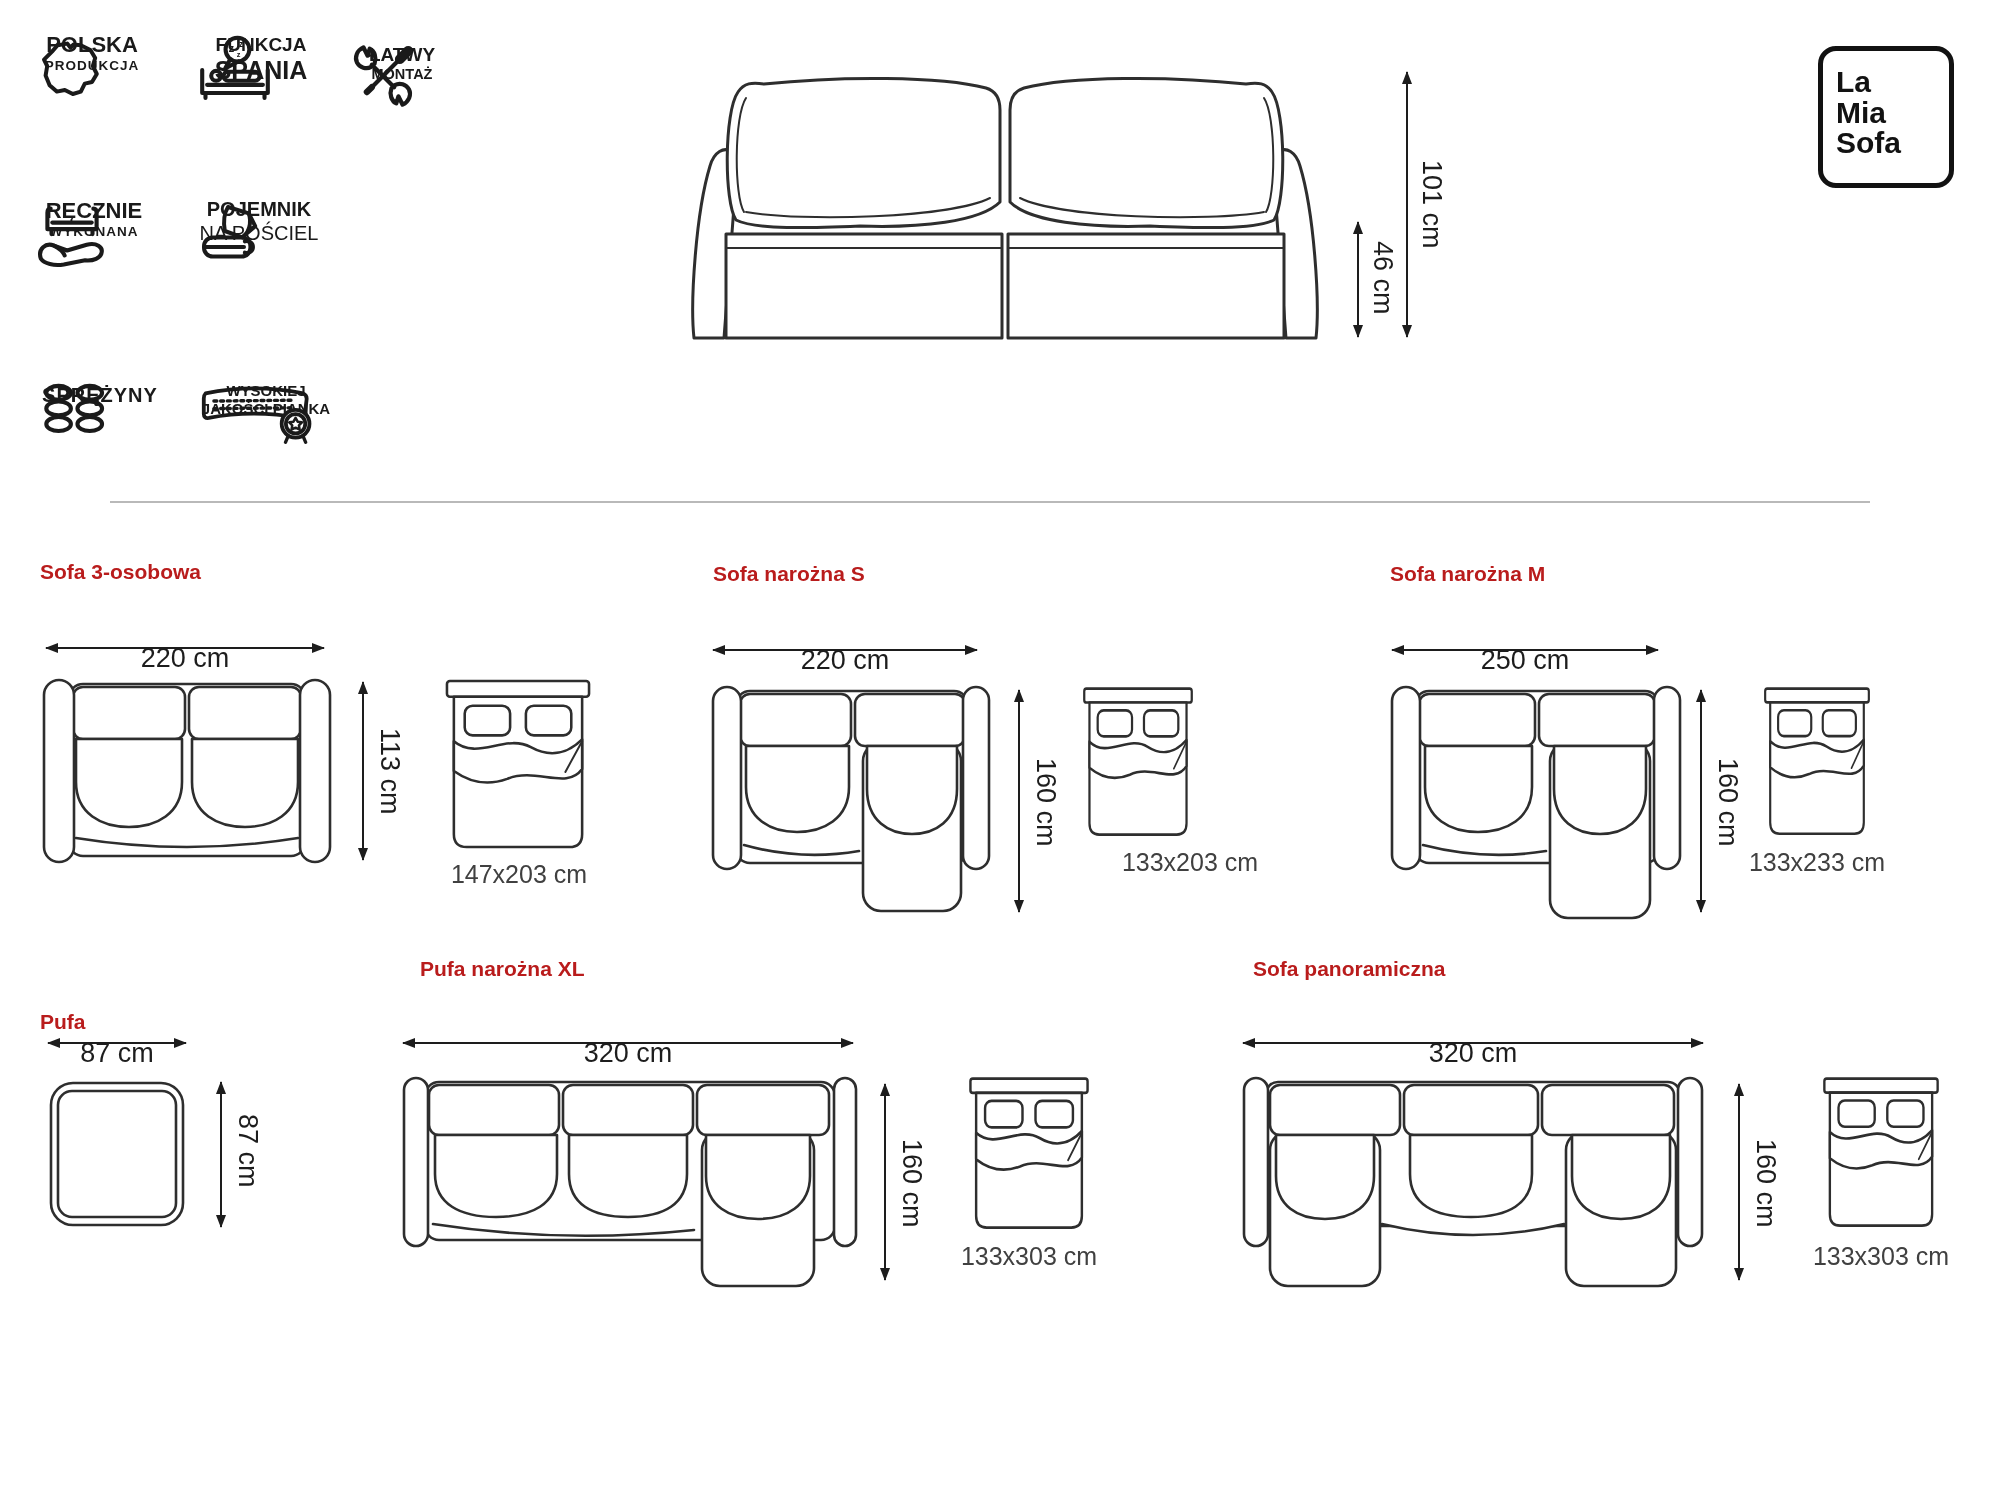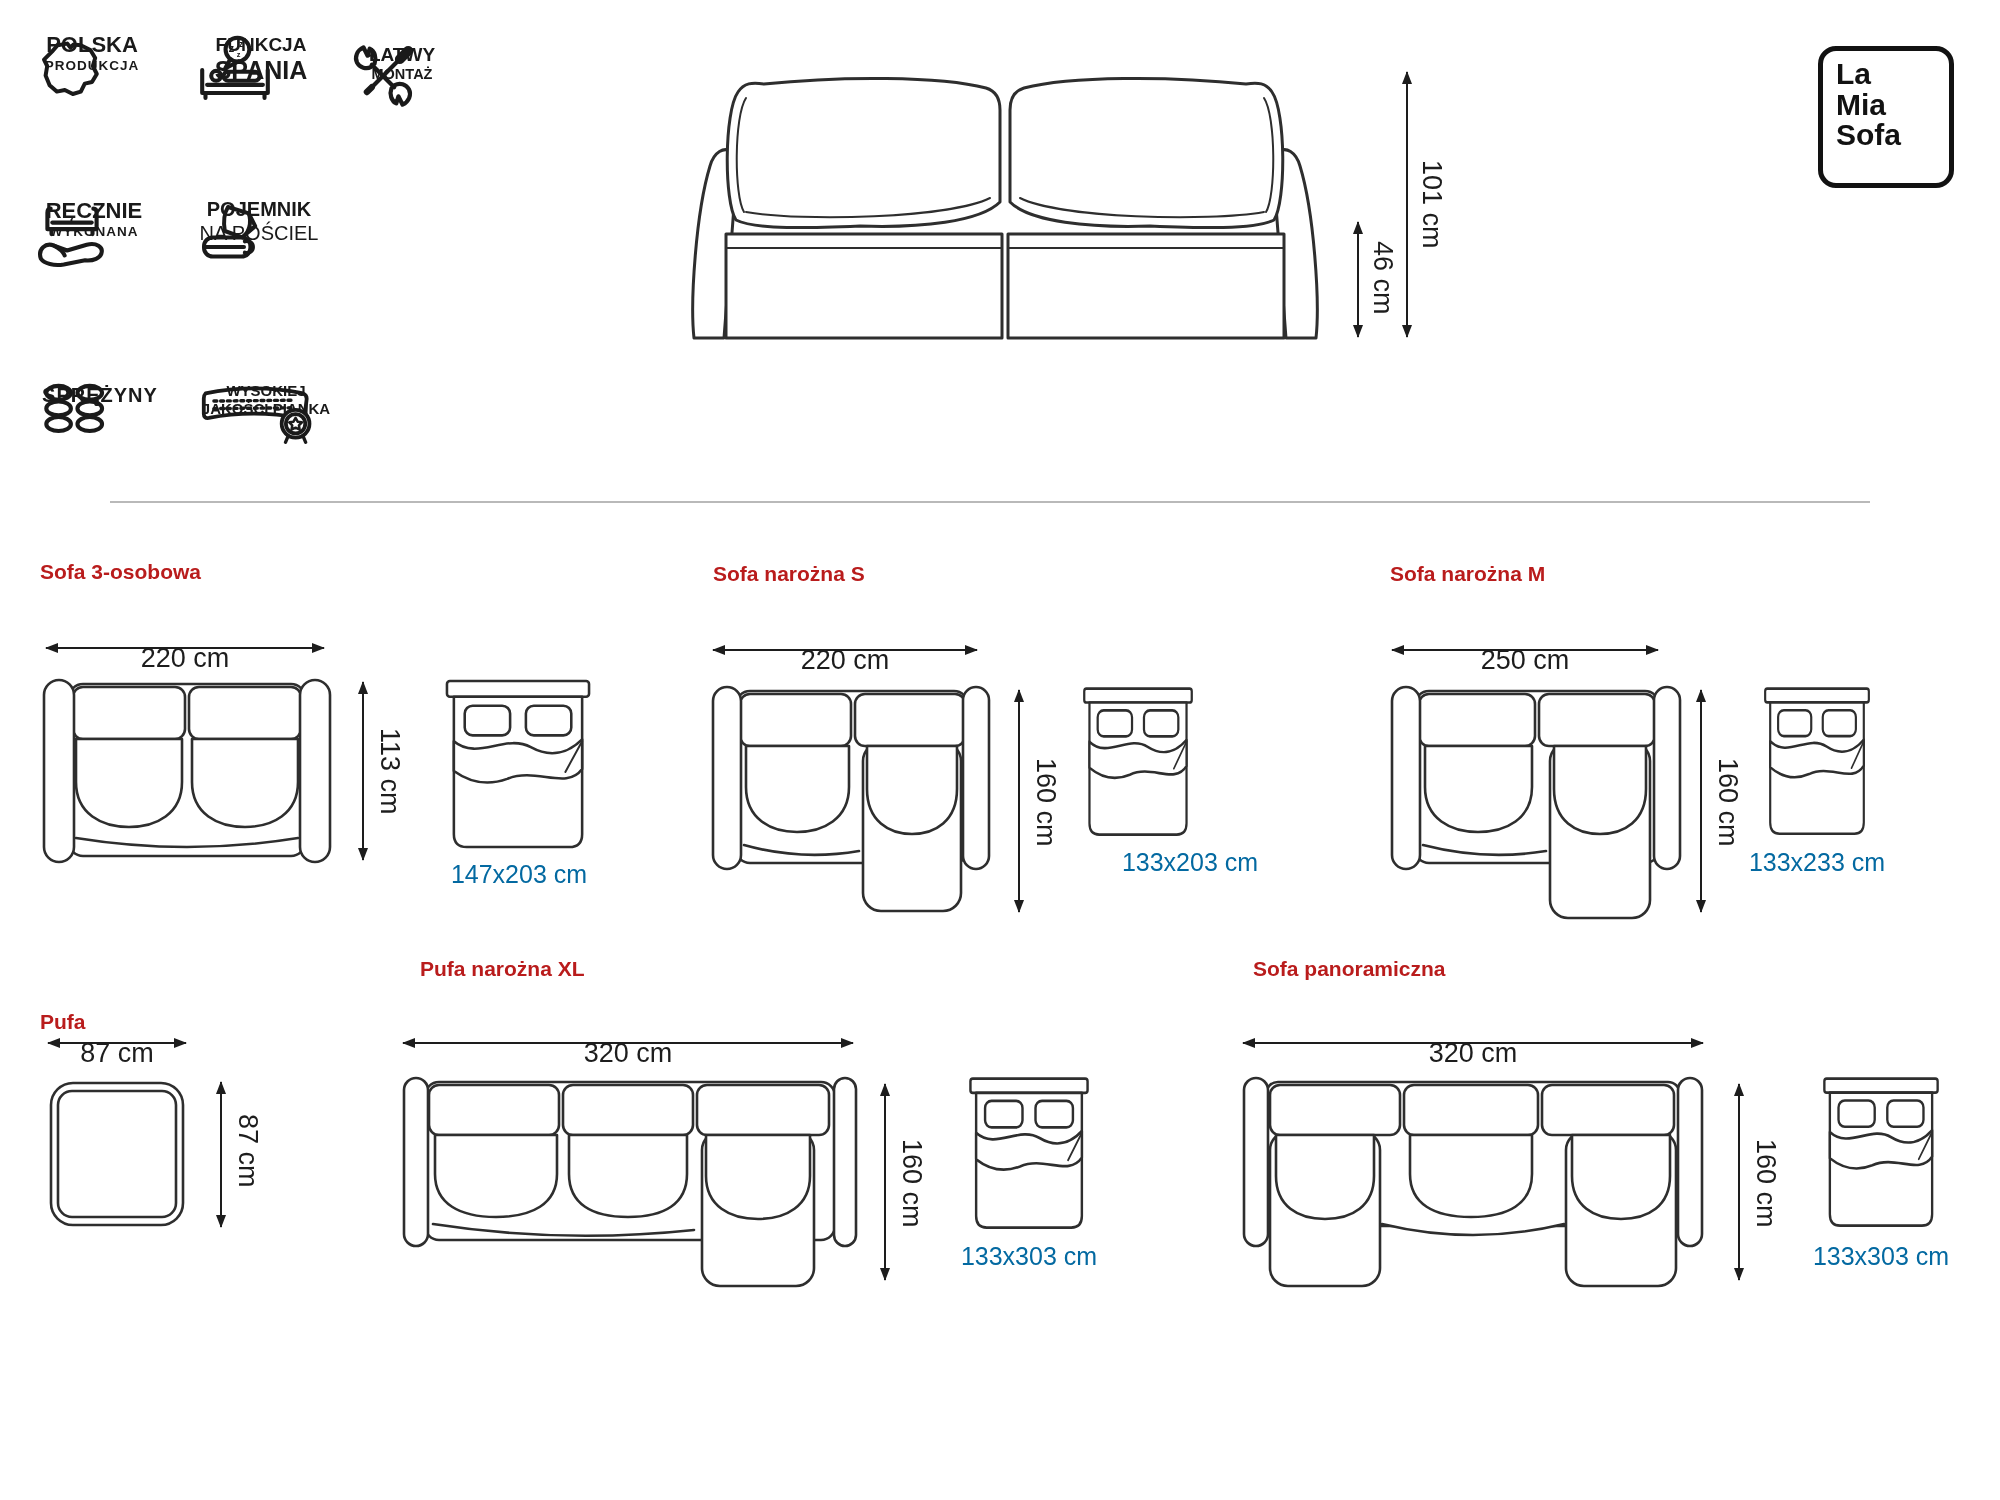--- a/index.html
+++ b/index.html
@@ -16,30 +16,30 @@
   .dv{position:absolute;width:0;border-left:2px solid #1d1d1d;}
   .dv::before,.dv::after{content:"";position:absolute;left:-6px;width:0;height:0;
       border-left:5px solid transparent;border-right:5px solid transparent;}
   .dv::before{top:-1px;border-bottom:13px solid #1d1d1d;}
   .dv::after{bottom:-1px;border-top:13px solid #1d1d1d;}
 
   .dim-label{position:absolute;font-size:27px;color:#1d1d1d;text-align:center;white-space:nowrap;margin-top:39px;}
   .vdim{position:absolute;writing-mode:vertical-rl;font-size:27px;color:#1d1d1d;white-space:nowrap;}
 
   .vtitle{position:absolute;font-size:21px;font-weight:600;color:#b91c1c;white-space:nowrap;}
-  .bed-label{position:absolute;font-size:25px;color:#0369a1;text-align:center;white-space:nowrap;}
+  .bed-label{position:absolute;font-size:25px;color:#404040;text-align:center;white-space:nowrap;}
 
   
   .feature{position:absolute;text-align:center;color:#1a1a1a;}
   .feature svg{display:block;margin:0 auto;}
   .feature .l{line-height:1.18;white-space:nowrap;}
 
   
   .logo{position:absolute;left:1818px;top:46px;width:136px;height:142px;box-sizing:border-box;
-        border:5px solid #121212;border-radius:18px;padding:8px 0 0 13px;}
+        border:5px solid #121212;border-radius:18px;padding:16px 0 0 13px;}
   .logo div{font-size:30px;font-weight:700;line-height:1.02;color:#121212;letter-spacing:0;}
 
   .product-title{position:absolute;left:800px;top:396px;width:400px;text-align:center;
         font-size:38px;font-weight:600;letter-spacing:3px;color:#1d1d1d;}
 
   .divider{position:absolute;left:110px;top:501px;width:1760px;height:2px;background:#b9b9b9;}
 
   svg{position:absolute;overflow:visible;}
   .draw{stroke:#2e2e2e;fill:#ffffff;stroke-linejoin:round;stroke-linecap:round;}
 </style>

